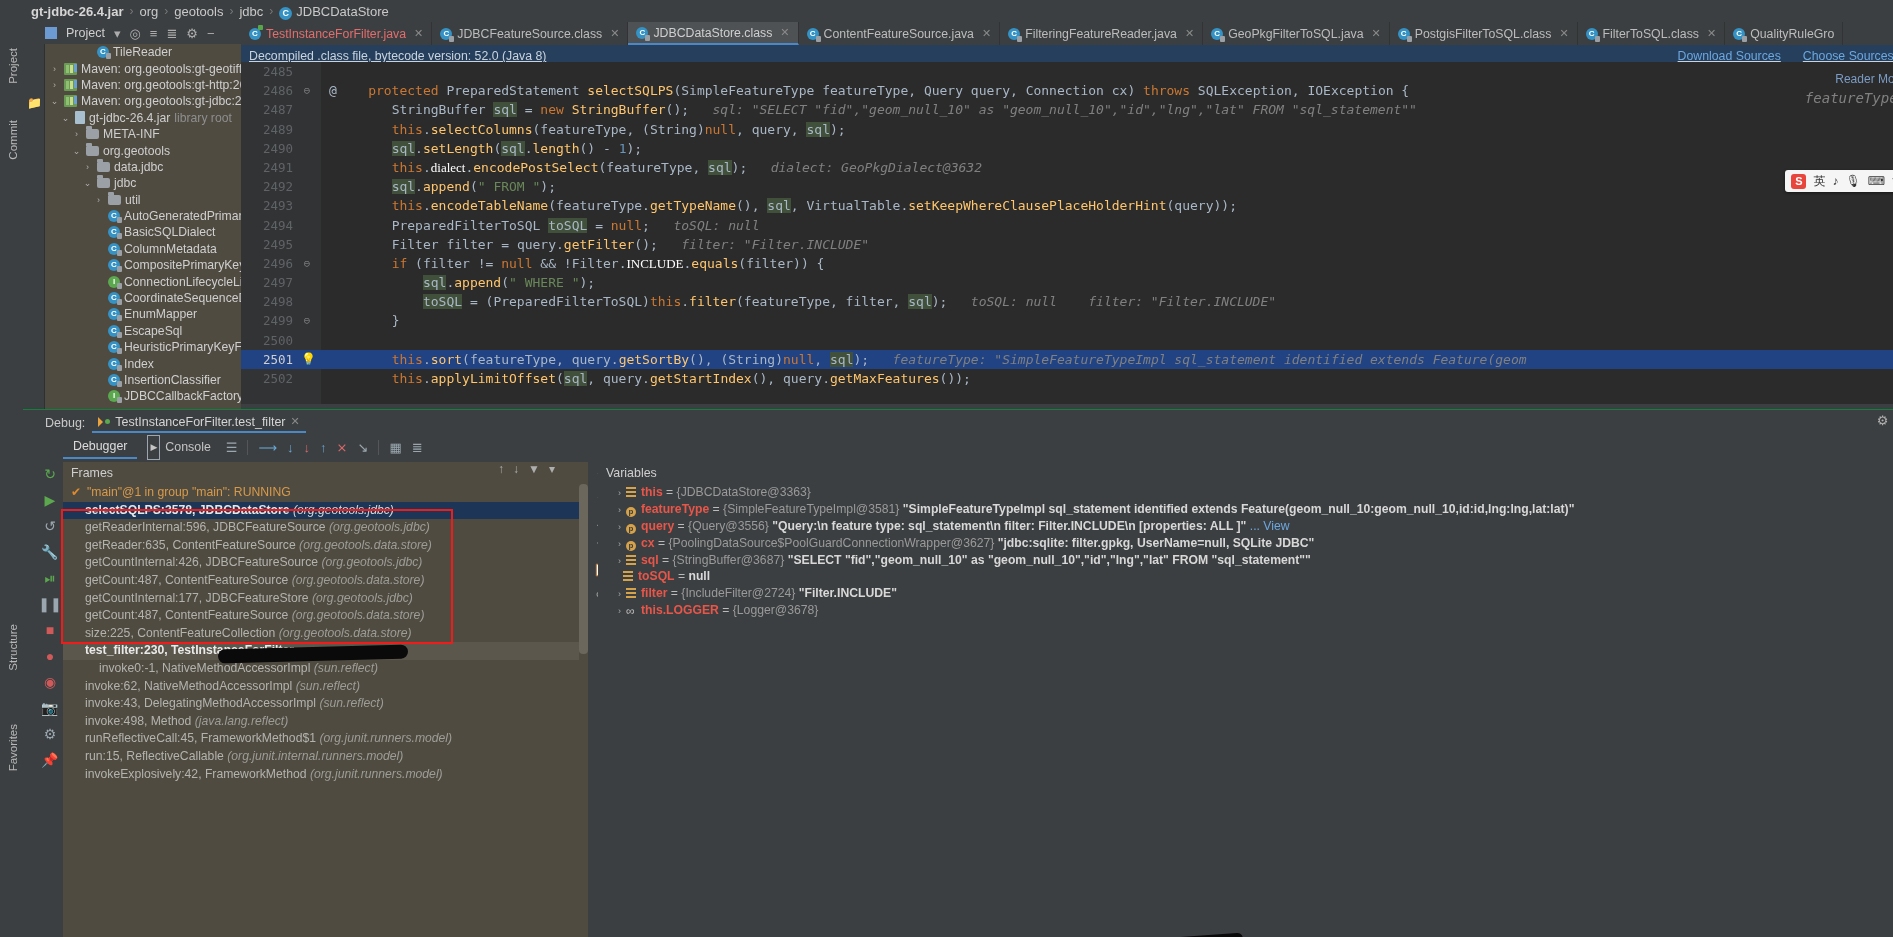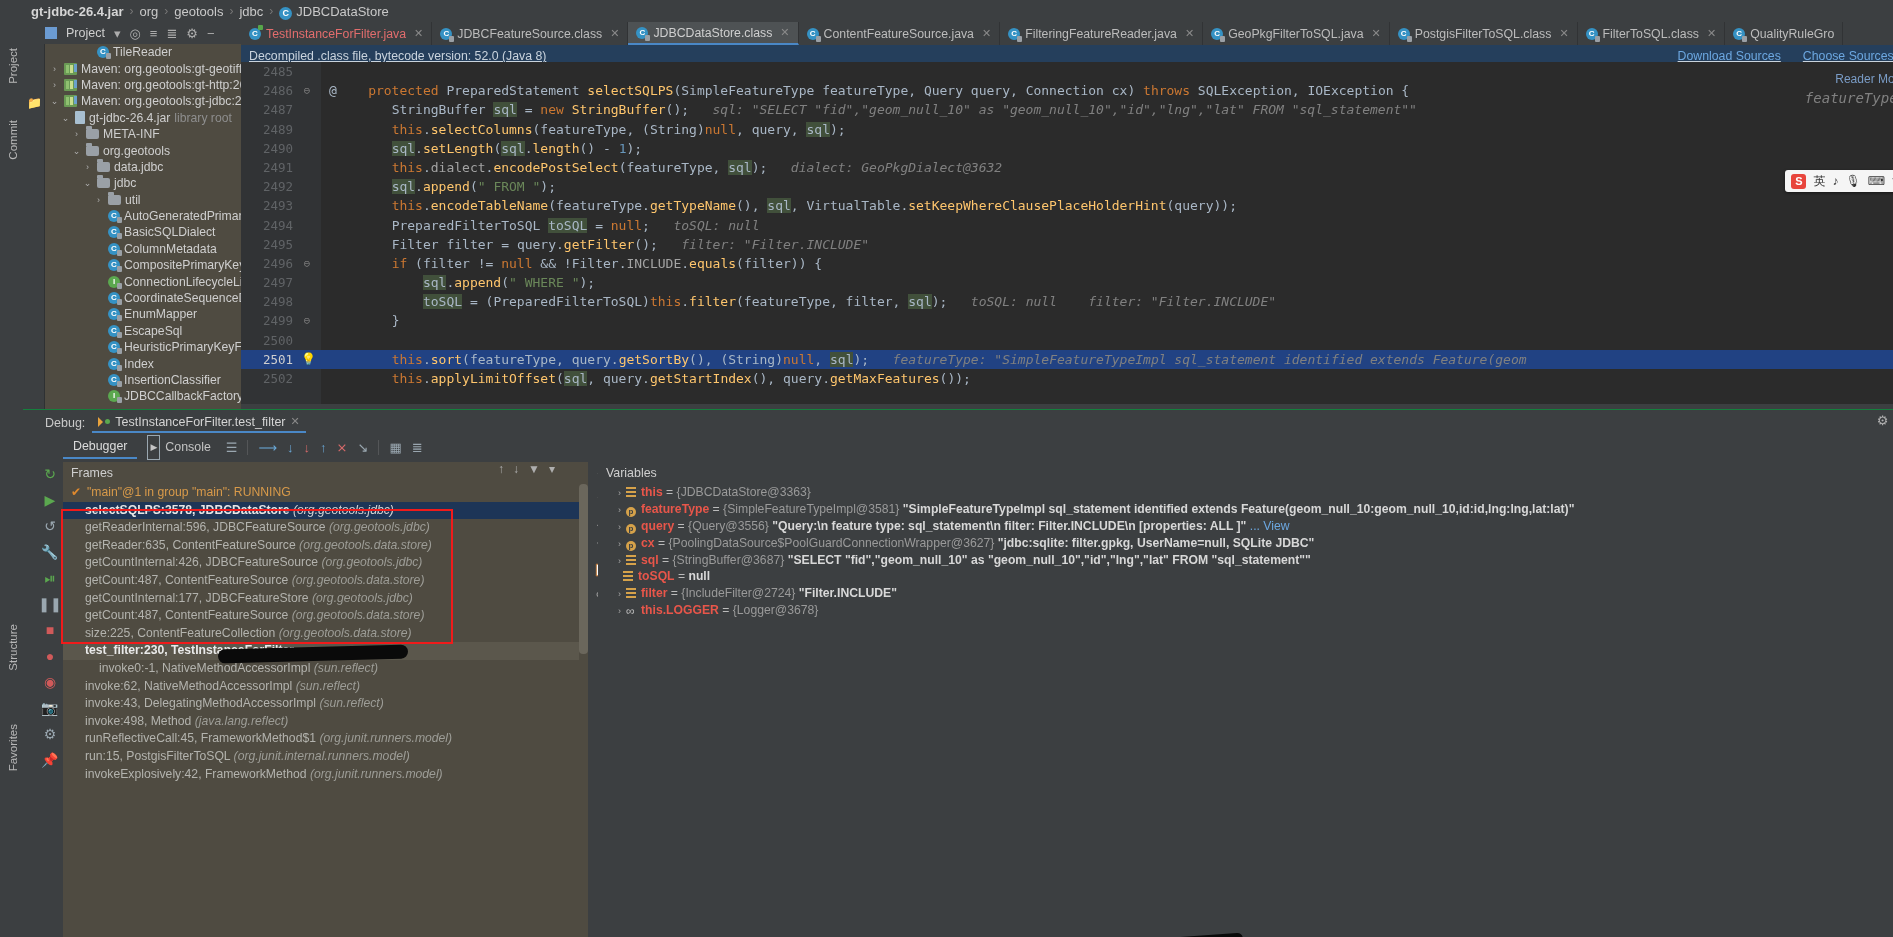--- a/index.html
+++ b/index.html
@@ -126,21 +126,21 @@
   }
   .lnum.cur{ color:#a4a3a3;}
   .gmark{ position:absolute; left:58px; width:16px; text-align:center; color:#7a7a7a; font-size:11px;}
   .ctext{ position:absolute; left:88px; white-space:pre;}
   .cl.hl{ background:#214283; }
   .cl.hl .lnum{ color:#cfcfcf;}
   .kw{color:#cc7832;}
   .mth{color:#ffc66d;}
   .str{color:#6a8759;}
   .num{color:#6897bb;}
-  .fld{color:#a3a3a3;}
+  .fld{color:#ffffff;font-family:Liberation Serif, serif;}
   .plain{color:#a9b7c6;}
   .hintx{color:#808080;font-style:italic;}
   .sqlhl{ background:#41503b; }
   .bulb{ position:absolute; left:60px; color:#ffc66d; font-size:12px;}
   .readermode{ position:absolute; right:8px; top:72px; color:#7a9cc6; font-size:12px;}
   .hintright{ position:absolute; right:10px; color:#808080; font-style:italic; font-family:"DejaVu Sans Mono",monospace; font-size:14px;}
 
   
   .ime{
     position:absolute; right:6px; top:170px; height:22px; background:#f5f5f5; border-radius:3px;
@@ -533,21 +533,21 @@
           <div class="frow" style="padding-left: 22px;"><span>getCount:487, ContentFeatureSource </span><span class="pkg">(org.geotools.data.store)</span></div>
           <div class="frow" style="padding-left: 22px;"><span>getCountInternal:177, JDBCFeatureStore </span><span class="pkg">(org.geotools.jdbc)</span></div>
           <div class="frow" style="padding-left: 22px;"><span>getCount:487, ContentFeatureSource </span><span class="pkg">(org.geotools.data.store)</span></div>
           <div class="frow" style="padding-left: 22px;"><span>size:225, ContentFeatureCollection </span><span class="pkg">(org.geotools.data.store)</span></div>
           <div class="frow cur" style="padding-left: 22px;"><span>test_filter:230, TestInstanceForFilter </span><span class="pkg"></span></div>
           <div class="frow" style="padding-left: 36px;"><span>invoke0:-1, NativeMethodAccessorImpl </span><span class="pkg">(sun.reflect)</span></div>
           <div class="frow" style="padding-left: 22px;"><span>invoke:62, NativeMethodAccessorImpl </span><span class="pkg">(sun.reflect)</span></div>
           <div class="frow" style="padding-left: 22px;"><span>invoke:43, DelegatingMethodAccessorImpl </span><span class="pkg">(sun.reflect)</span></div>
           <div class="frow" style="padding-left: 22px;"><span>invoke:498, Method </span><span class="pkg">(java.lang.reflect)</span></div>
           <div class="frow" style="padding-left: 22px;"><span>runReflectiveCall:45, FrameworkMethod$1 </span><span class="pkg">(org.junit.runners.model)</span></div>
-          <div class="frow" style="padding-left: 22px;"><span>run:15, PostgisFilterToSQL </span><span class="pkg">(org.junit.internal.runners.model)</span></div>
+          <div class="frow" style="padding-left: 22px;"><span>run:15, ReflectiveCallable </span><span class="pkg">(org.junit.internal.runners.model)</span></div>
           <div class="frow" style="padding-left: 22px;"><span>invokeExplosively:42, FrameworkMethod </span><span class="pkg">(org.junit.runners.model)</span></div>
         </div>
       <div class="frames-scroll">
           <div class="thumb"></div>
         </div>
     </div>
     <div class="redbox"></div>
     <div class="redact"></div>
 
     <div style="position:absolute;left:475px;top:52px;display:flex;gap:9px;color:#aeaeae;font-size:12px;">

